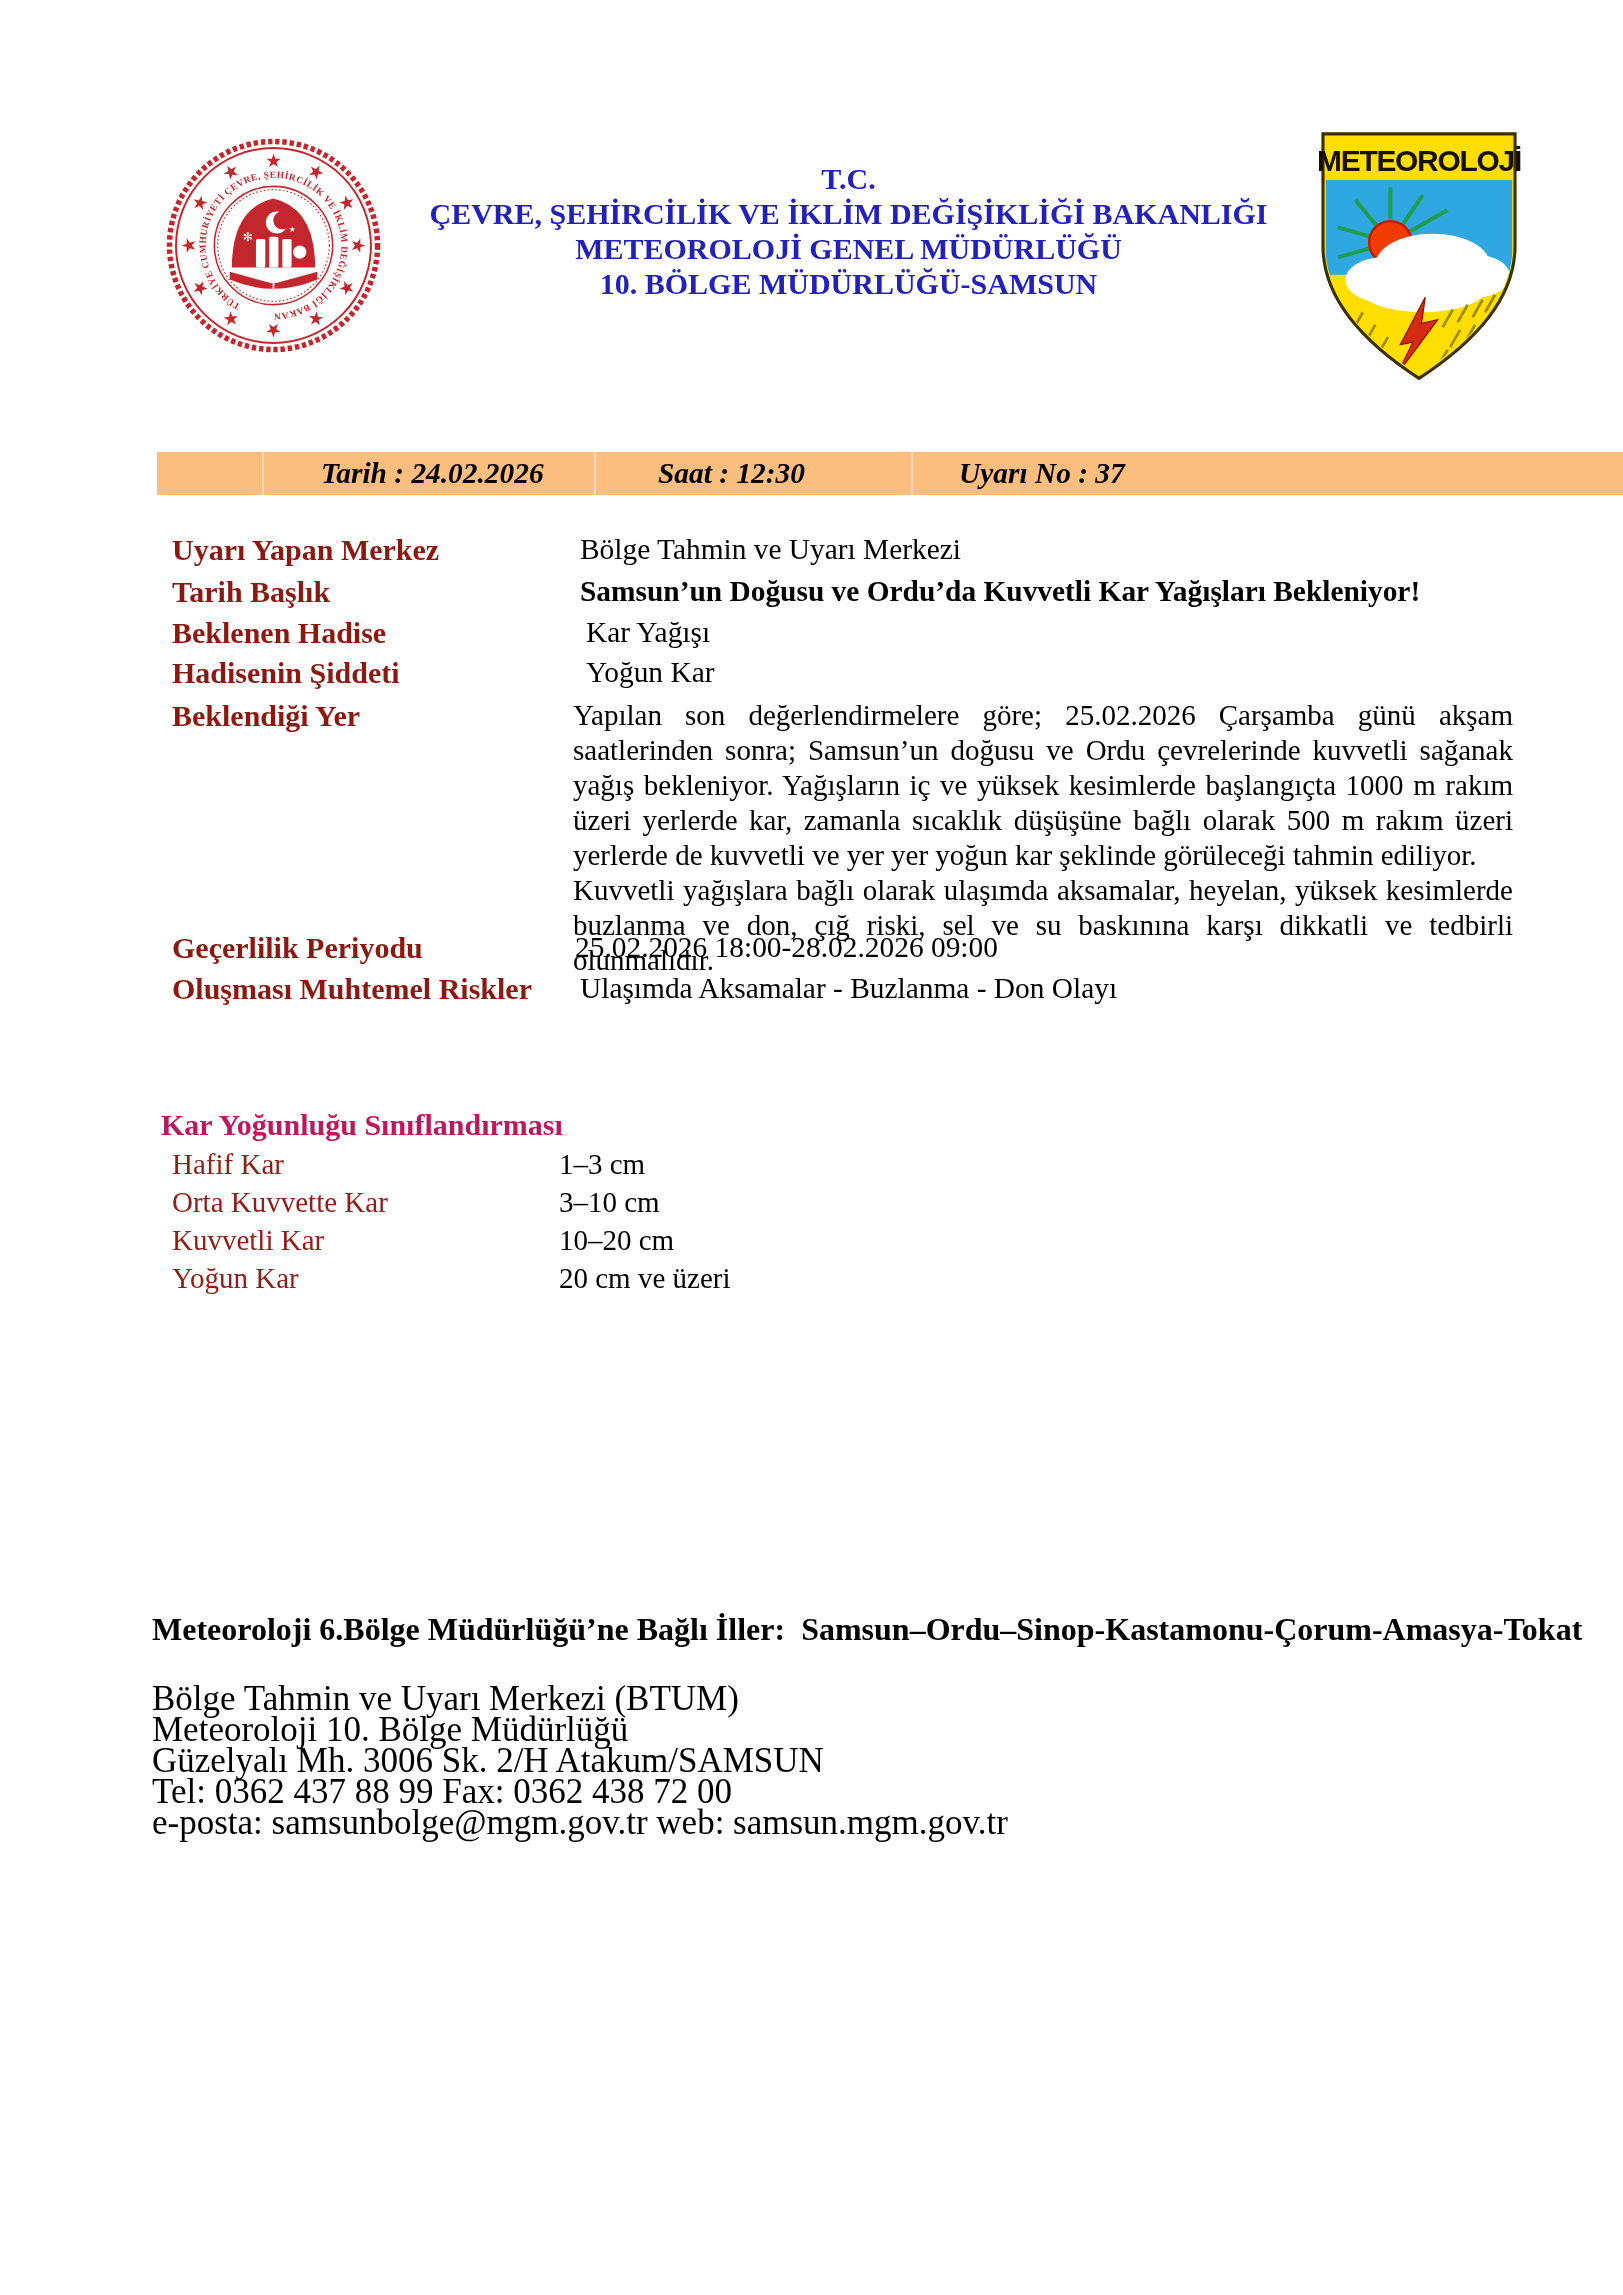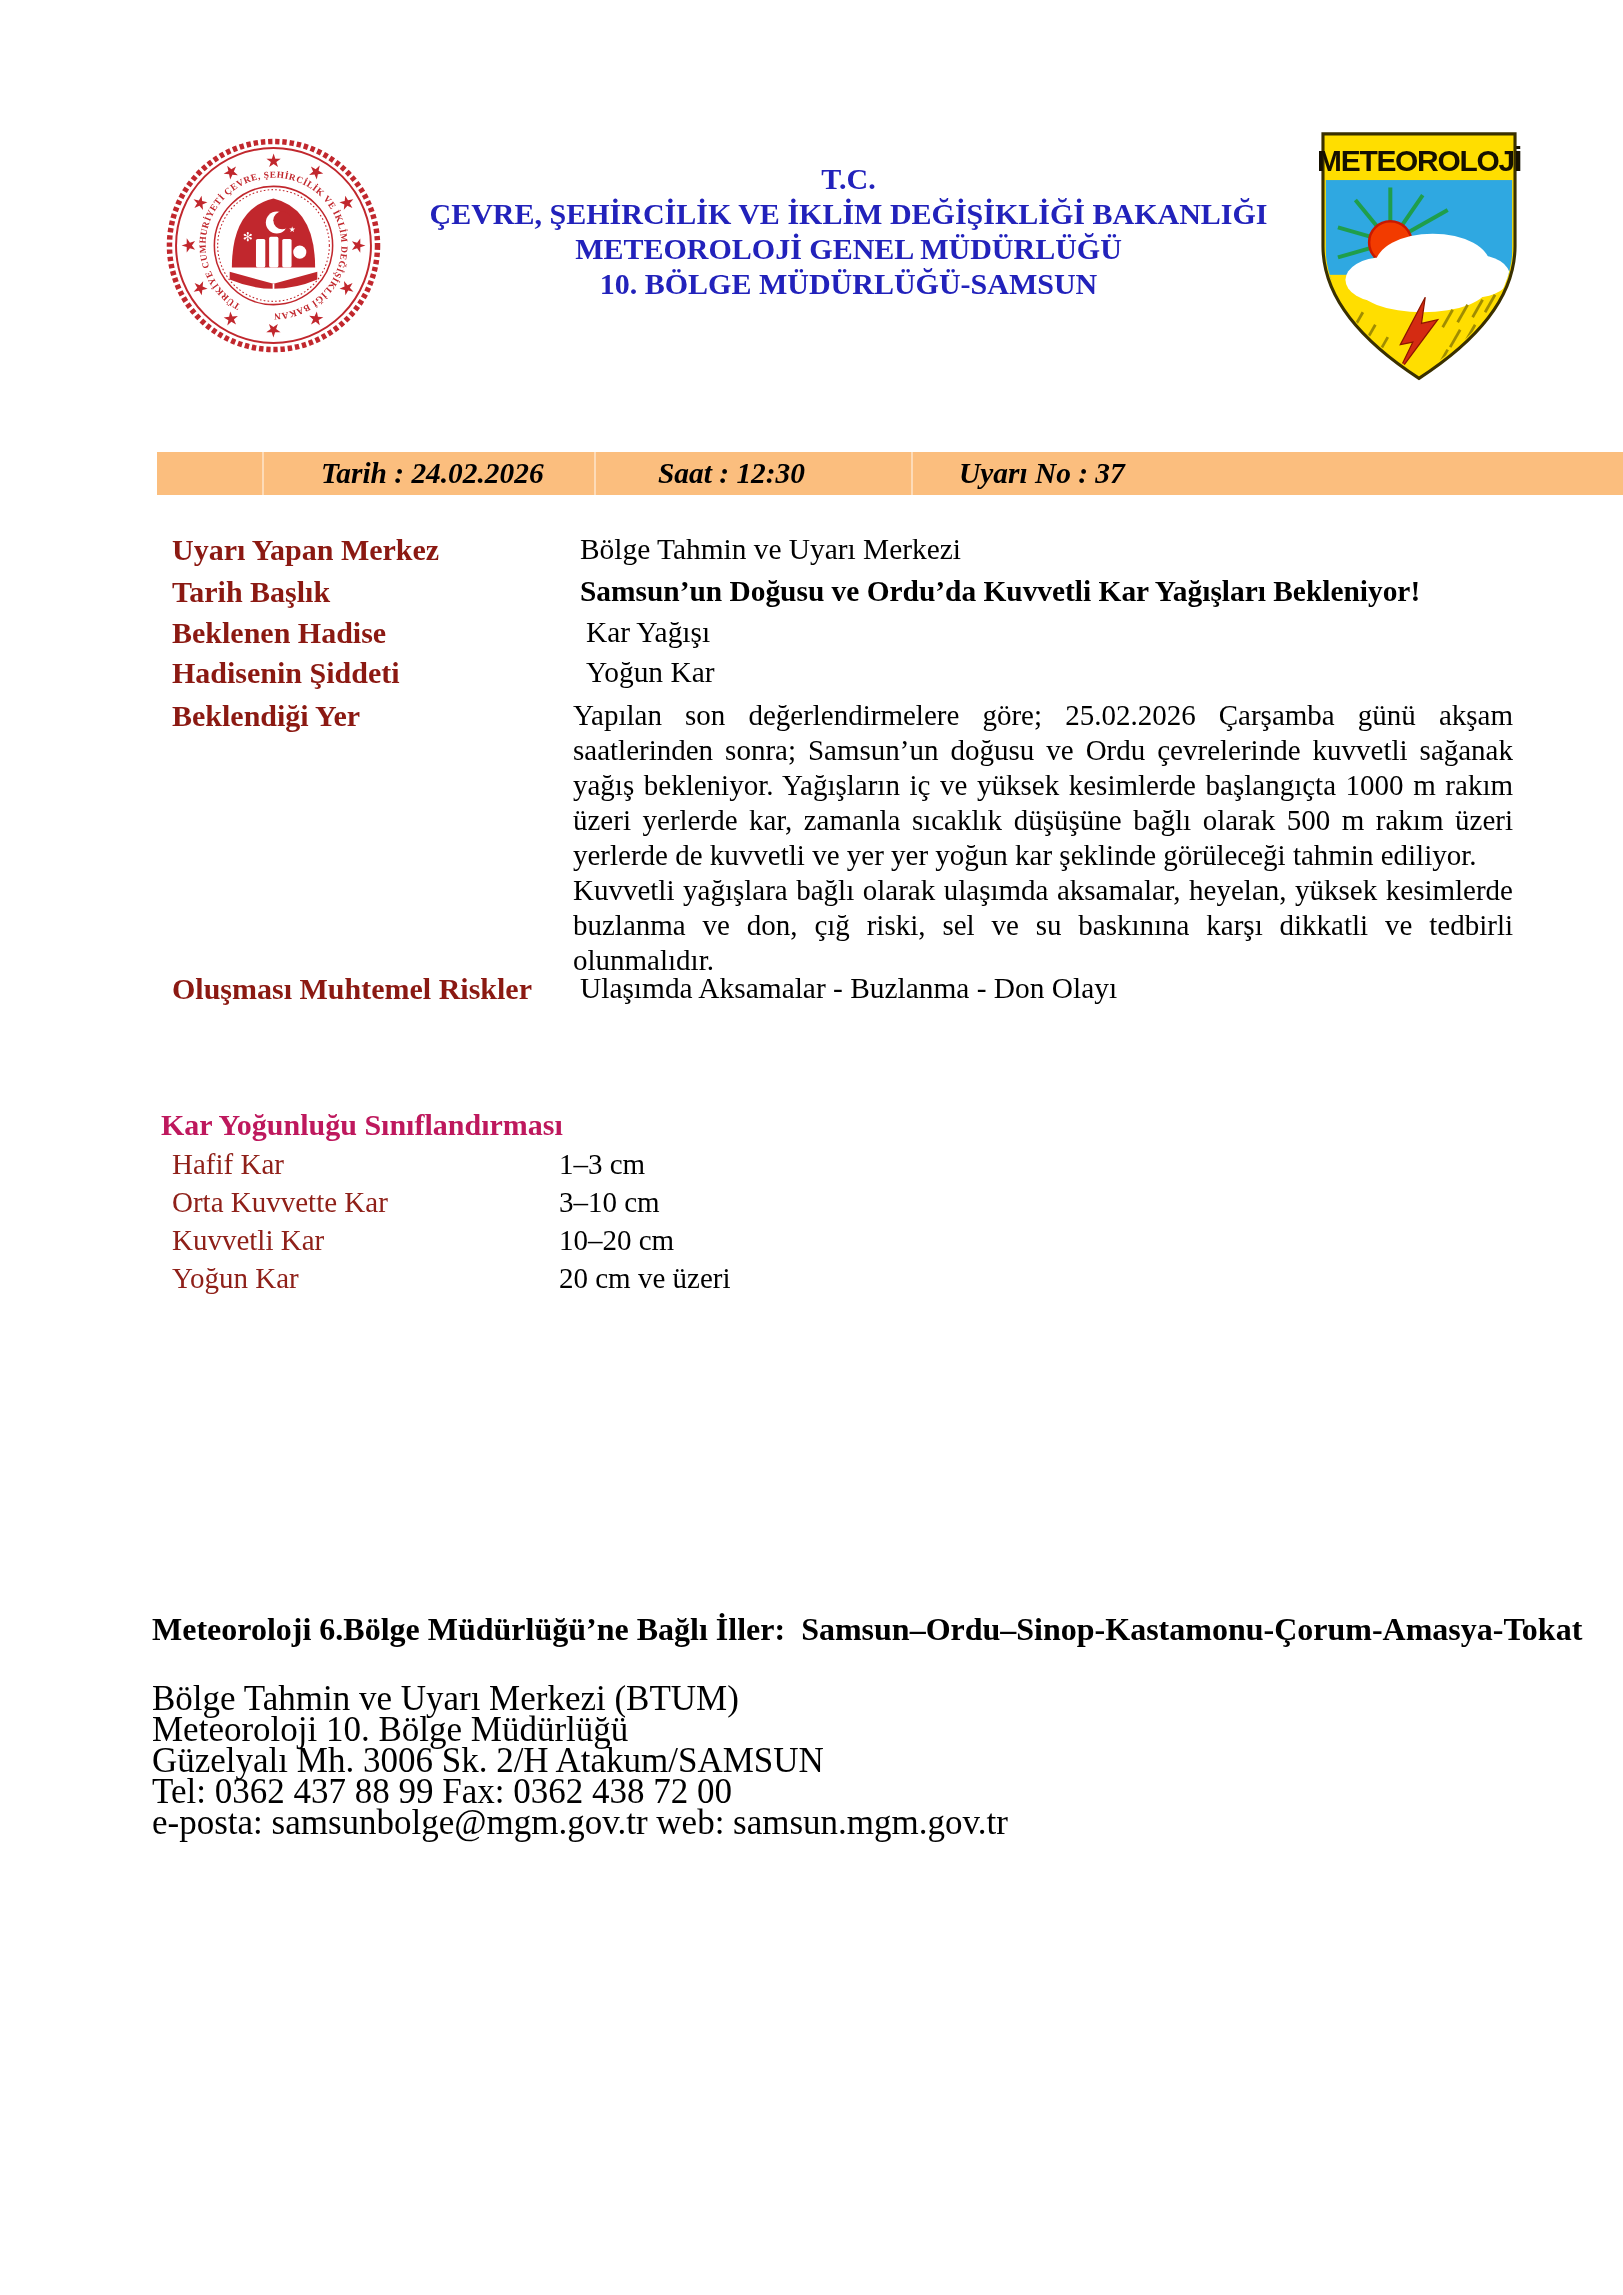--- a/index.html
+++ b/index.html
@@ -201,20 +201,24 @@
   </div>
 
   <div class="row" style="top:699px">
     <span class="flabel">Beklendiği Yer</span>
   </div>
   <div class="para-block">
     <p>Yapılan son değerlendirmelere göre; 25.02.2026 Çarşamba günü akşam saatlerinden sonra; Samsun’un doğusu ve Ordu çevrelerinde kuvvetli sağanak yağış bekleniyor. Yağışların iç ve yüksek kesimlerde başlangıçta 1000 m rakım üzeri yerlerde kar, zamanla sıcaklık düşüşüne bağlı olarak 500 m rakım üzeri yerlerde de kuvvetli ve yer yer yoğun kar şeklinde görüleceği tahmin ediliyor.</p>
     <p>Kuvvetli yağışlara bağlı olarak ulaşımda aksamalar, heyelan, yüksek kesimlerde buzlanma ve don, çığ riski, sel ve su baskınına karşı dikkatli ve tedbirli olunmalıdır.</p>
   </div>
 
+  <div class="row" style="top:931px">
+    <span class="flabel">Geçerlilik Periyodu</span>
+    <span class="fvalue" style="left:575px">25.02.2026 18:00-28.02.2026 09:00</span>
+  </div>
   <div class="row" style="top:972px">
     <span class="flabel">Oluşması Muhtemel Riskler</span>
     <span class="fvalue">Ulaşımda Aksamalar - Buzlanma - Don Olayı</span>
   </div>
 
   <div class="snow-title">Kar Yoğunluğu Sınıflandırması</div>
   <div class="row" style="top:1148px">
     <span class="slabel">Hafif Kar</span>
     <span class="svalue">1–3 cm</span>
   </div>

